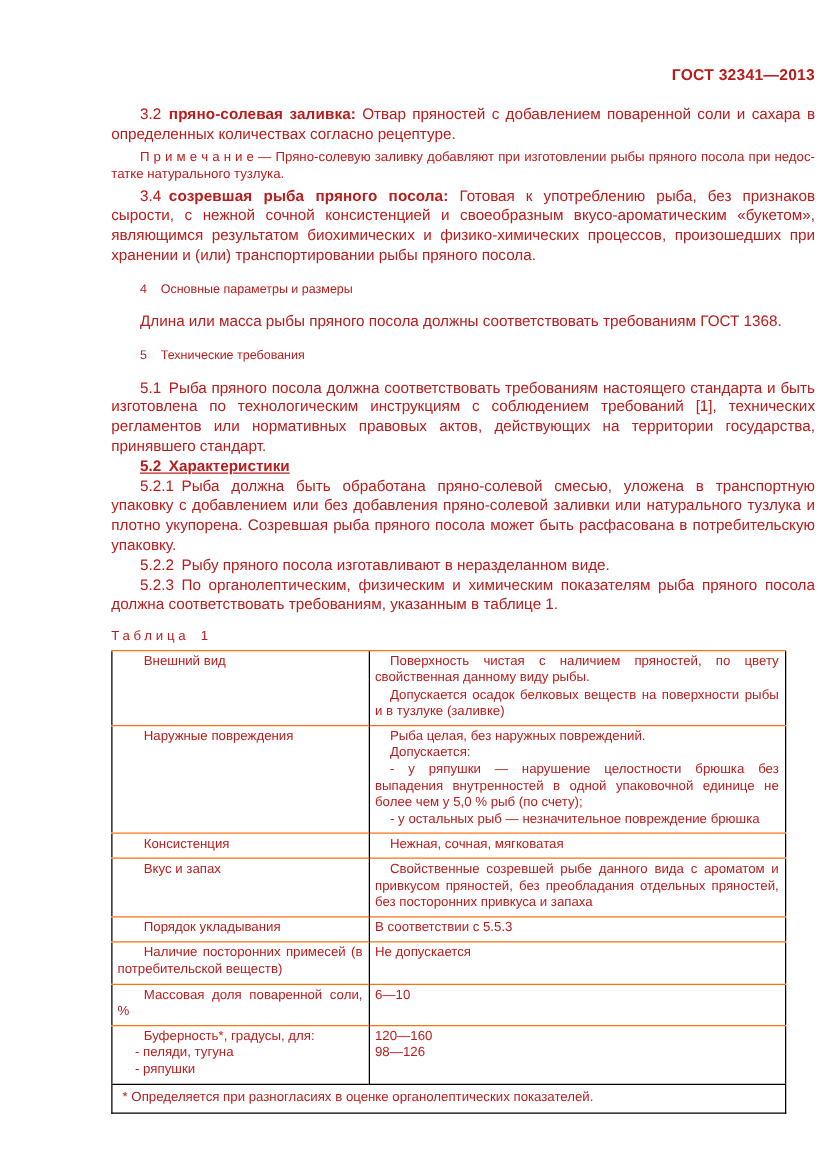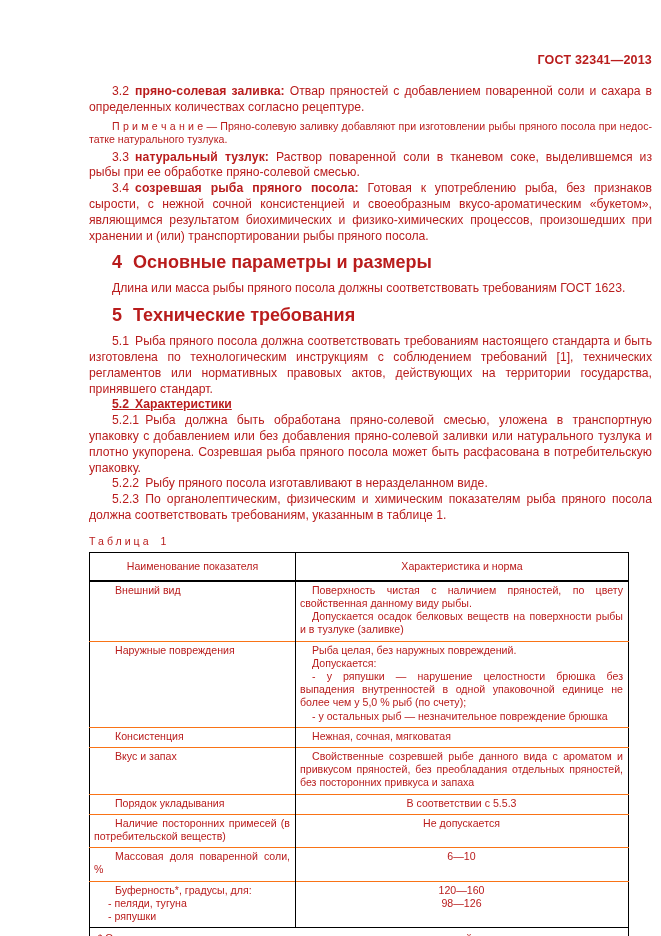--- a/index.html
+++ b/index.html
@@ -19,21 +19,21 @@
     font-size:12.2px;line-height:15.8px;text-align:justify;
     text-indent:23px;margin:0;hyphens:manual;
   }
   .para.first{margin-top:16px;}
   .para b{letter-spacing:.1px;}
   .note{
     font-size:10.6px;line-height:13px;text-align:justify;
     text-indent:23px;margin:4px 0 4px 0;hyphens:manual;
   }
   .heading{
-    font-size:18px;font-weight:bold;line-height:19px;
+    font-size:10px;font-weight:normal;line-height:19px;
     margin:9px 0 9px 0;padding-left:23px;
   }
   .heading .h-num{margin-right:11px;}
   .subhead{font-weight:bold;text-decoration:underline;}
   .tbl-label{
     font-size:10.6px;margin:10px 0 4px 0;line-height:14px;
   }
   .tbl-label .w{letter-spacing:3px;text-align:right;}
   .tbl-label .n{margin-left:9px;}
   table.spec{
@@ -49,67 +49,62 @@
   table.spec td{
     font-size:10.6px;line-height:13.2px;
     padding:2px 5px 4px 4px;vertical-align:top;
     border-top:1px solid #f97316;hyphens:manual;
   }
   .col1{width:206px;}
   .cp{margin:0;text-indent:12px;}
   .cp.j{text-align:justify;}
   .np{margin:0;text-indent:21px;text-align:justify;}
   .li{margin:0;padding-left:14px;text-indent:0;}
-  .cen{text-align:center;text-indent:0;}
+  .cen{text-align:left;text-indent:0;}
   .val-offset{padding-top:13px;}
   tr.footnote-row td{
     border-top:1.5px solid #000;padding:4px 8px 5px 8px;
     font-size:10.6px;line-height:13px;
   }
 </style>
 </head>
 <body>
 
 <div class="page">
   <div class="content">
 
     <div class="doc-header">ГОСТ 32341—2013</div>
 
     <p class="para first"><span>3.2 </span><b>пряно-солевая заливка:</b><span> Отвар пряностей с добавлением поваренной соли и сахара в опре­деленных количествах согласно рецептуре.</span></p>
 
     <p class="note"><span>П р и м е ч а н и е — </span><span>Пряно-солевую заливку добавляют при изготовлении рыбы пряного посола при недос­татке натурального тузлука.</span></p>
 
-    <p class="para"><span>3.3 </span><b>натуральный тузлук:</b><span> Раствор поваренной соли в тканевом соке, выделившемся из рыбы при ее обработке пряно-солевой смесью.</span></p>
 
     <p class="para"><span>3.4 </span><b>созревшая рыба пряного посола:</b><span> Готовая к употреблению рыба, без признаков сырости, с нежной сочной консистенцией и своеобразным вкусо-ароматическим «букетом», являющимся результа­том биохимических и физико-химических процессов, произошедших при хранении и (или) транспорти­ровании рыбы пряного посола.</span></p>
 
     <div class="heading"><span class="h-num">4</span><span>Основные параметры и размеры</span></div>
 
-    <p class="para">Длина или масса рыбы пряного посола должны соответствовать требованиям ГОСТ 1623.</p>
+    <p class="para">Длина или масса рыбы пряного посола должны соответствовать требованиям ГОСТ 1368.</p>
 
     <div class="heading"><span class="h-num">5</span><span>Технические требования</span></div>
 
     <p class="para">5.1 Рыба пряного посола должна соответствовать требованиям настоящего стандарта и быть из­готовлена по технологическим инструкциям с соблюдением требований [1], технических регламентов или нормативных правовых актов, действующих на территории государства, принявшего стандарт.</p>
     <p class="para subhead">5.2 Характеристики</p>
     <p class="para">5.2.1 Рыба должна быть обработана пряно-солевой смесью, уложена в транспортную упаковку с добавлением или без добавления пряно-солевой заливки или натурального тузлука и плотно укупорена. Созревшая рыба пряного посола может быть расфасована в потребительскую упаковку.</p>
     <p class="para">5.2.2 Рыбу пряного посола изготавливают в неразделанном виде.</p>
     <p class="para">5.2.3 По органолептическим, физическим и химическим показателям рыба пряного посола должна соответствовать требованиям, указанным в таблице 1.</p>
 
     <div class="tbl-label"><span class="w">Таблица</span><span class="n">1</span></div>
 
     <table class="spec">
       <colgroup>
           <col class="col1">
           <col>
         </colgroup>
       <tbody>
-          <tr>
-        <th>Наименование показателя</th>
-        <th class="c2">Характеристика и норма</th>
-      </tr>
 
       <tr>
         <td>
           <p class="np">Внешний вид</p>
         </td>
         <td class="c2">
           <p class="cp j">Поверхность чистая с наличием пряностей, по цвету свойственная данному виду рыбы.</p>
           <p class="cp j">Допускается осадок белковых веществ на поверхности рыбы и в тузлуке (заливке)</p>
         </td>
       </tr>

